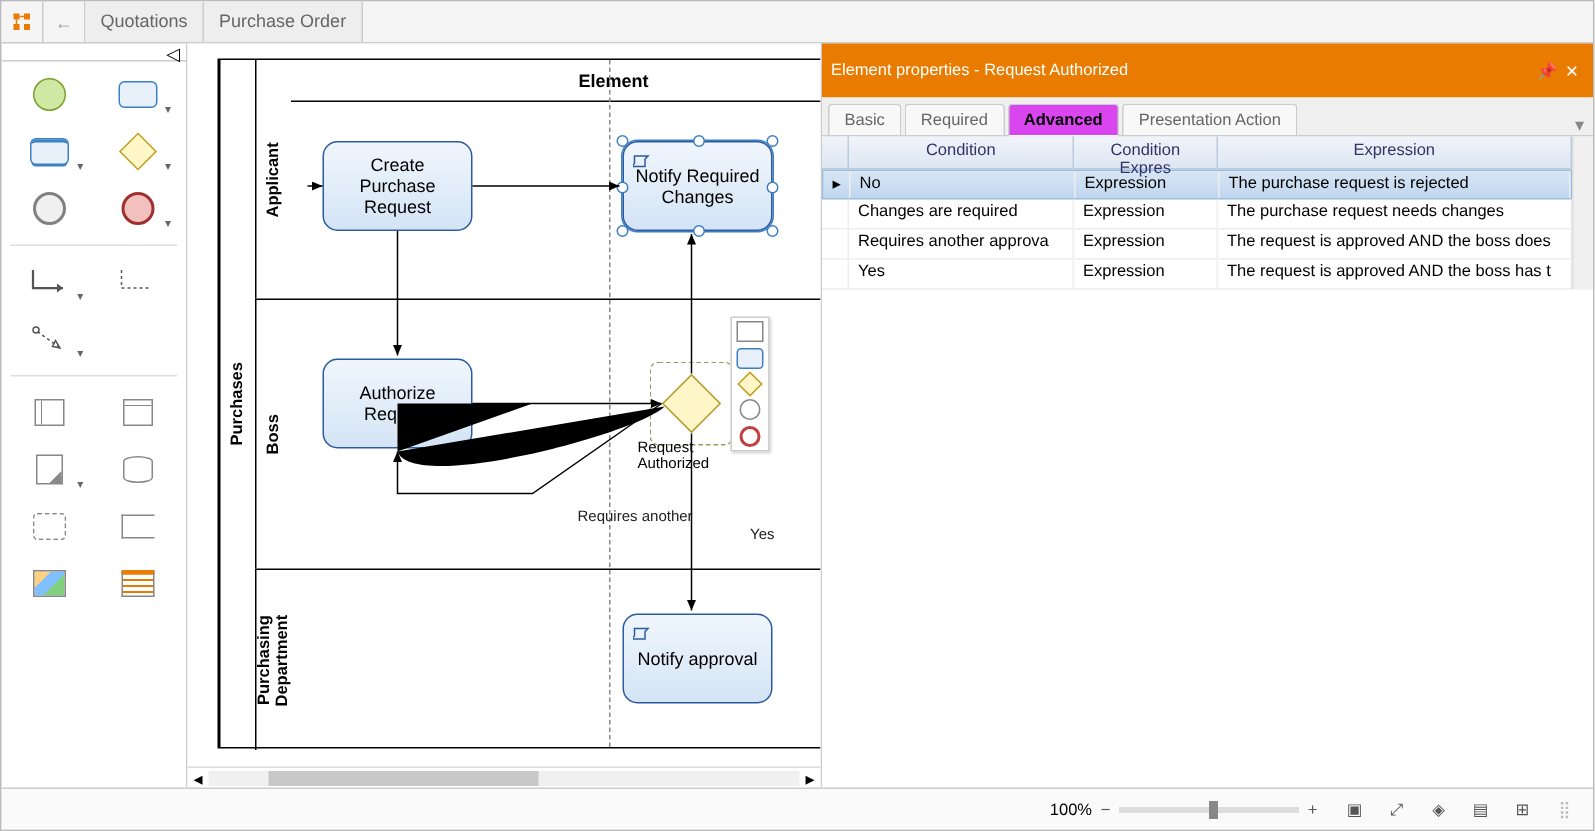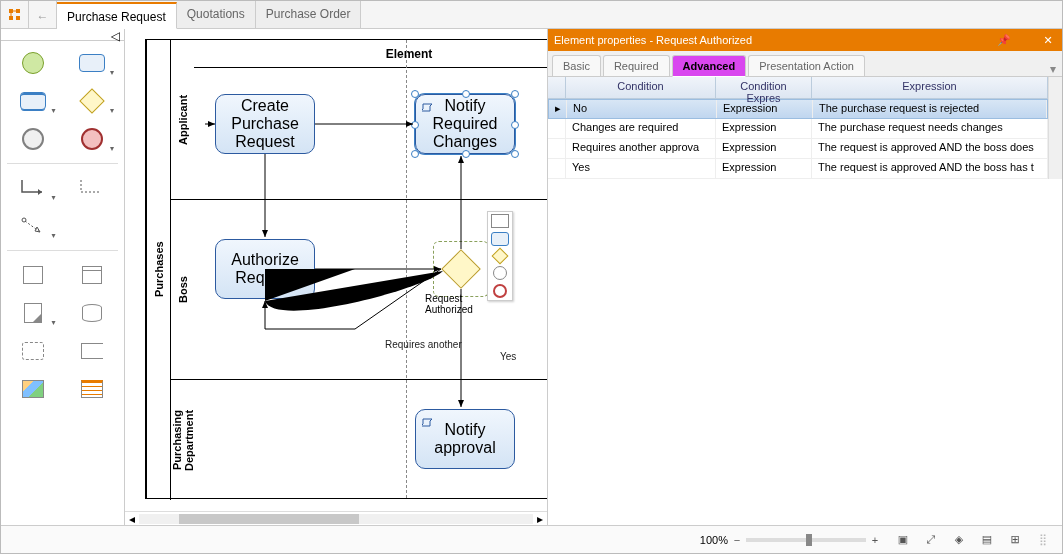--- a/index.html
+++ b/index.html
@@ -52,21 +52,21 @@
 .pool-label { position: absolute; left: 0; top: 0; width: 24px; height: 100%; border-right: 1px solid #000; writing-mode: vertical-rl; transform: rotate(180deg); text-align: center; font-weight: bold; font-size: 11px; display: flex; align-items: center; justify-content: center; }
 .lane { position: absolute; left: 24px; right: 0; border-bottom: 1px solid #000; }
 .lane-label { position: absolute; left: 0; top: 0; width: 24px; height: 100%; border-right: 1px solid #000; writing-mode: vertical-rl; transform: rotate(180deg); text-align: center; font-weight: bold; font-size: 11px; display: flex; align-items: center; justify-content: center; }
 .lane1 { top: 0; height: 160px; }
 .lane2 { top: 160px; height: 180px; }
 .lane3 { top: 340px; height: 120px; border-bottom: none; }
 
 .milestone-hdr { position: absolute; left: 48px; top: 0; right: 0; height: 28px; border-bottom: 1px solid #000; display: flex; align-items: center; justify-content: center; font-weight: bold; font-size: 12px; }
 .milestone-div { position: absolute; top: 0; bottom: 0; width: 0; border-left: 1px dashed #888; }
 
-.node-task { position: absolute; width: 100px; height: 60px; border: 1px solid #2c5aa0; border-radius: 10px; background: linear-gradient(#f0f6fd, #d4e4f5); display: flex; align-items: center; justify-content: center; text-align: center; font-size: 16px; padding: 4px; }
+.node-task { position: absolute; width: 100px; height: 60px; border: 1px solid #2c5aa0; border-radius: 10px; background: linear-gradient(#f0f6fd, #d4e4f5); display: flex; align-items: center; justify-content: center; text-align: center; font-size: 12px; padding: 4px; }
 .node-task.sel { box-shadow: 0 0 0 1px #3b7fc4; }
 .sel-hdl { position: absolute; width: 8px; height: 8px; background: #fff; border: 1px solid #3b7fc4; border-radius: 50%; }
 .nt1 { left: 90px; top: 65px; }
 .nt2 { left: 290px; top: 65px; }
 .nt3 { left: 90px; top: 210px; }
 .nt4 { left: 290px; top: 380px; }
 
 .gateway { position: absolute; left: 316px; top: 220px; width: 40px; height: 40px; }
 .gateway .shape { width: 28px; height: 28px; transform: rotate(45deg); border: 1px solid #b89a2e; background: #fff7c8; margin: 6px; }
 .gateway .sel-border { position: absolute; left: -8px; top: -8px; right: -8px; bottom: -8px; border: 1px dashed #8aa05c; border-radius: 6px; }
@@ -78,21 +78,21 @@
 .context-pal .mini.task { border: 1px solid #3b7fc4; border-radius: 3px; background: #e8f0f9; }
 .context-pal .mini.gw { width: 12px; height: 12px; transform: rotate(45deg); border: 1px solid #c0a020; background: #fff7c8; }
 .context-pal .mini.circ { width: 14px; height: 14px; border-radius: 50%; border: 1px solid #888; }
 .context-pal .mini.circ.red { border: 2px solid #c04040; }
 .context-pal .mini.box { border: 1px solid #888; }
 
 svg.arrows { position: absolute; left: 0; top: 0; pointer-events: none; }
 
 
 .rpanel { width: 515px; border-left: 1px solid #ccc; display: flex; flex-direction: column; }
-.rpanel .hdr { height: 22px; background: #e87b00; color: #fff; display: flex; align-items: center; padding: 0 6px; font-size: 11px; gap: 28px; }
+.rpanel .hdr { height: 36px; background: #e87b00; color: #fff; display: flex; align-items: center; padding: 0 6px; font-size: 11px; }
 .rpanel .hdr .sp { flex: 1; }
 .rpanel .hdr .ic { width: 16px; text-align: center; cursor: pointer; }
 .rpanel .tabs { display: flex; height: 26px; align-items: flex-end; background: #f0f0f0; border-bottom: 1px solid #ccc; padding-left: 4px; gap: 2px; }
 .rpanel .tabs .t { padding: 4px 10px; border: 1px solid #ccc; border-bottom: none; background: #f8f8f8; color: #666; cursor: pointer; font-size: 11px; border-radius: 3px 3px 0 0; }
 .rpanel .tabs .t.active { background: #d946ef; color: #000; font-weight: bold; border-bottom: 1px solid #fff; margin-bottom: -1px; }
 .rpanel .tabs .arrow { margin-left: auto; margin-right: 6px; cursor: pointer; color: #888; }
 .rpanel .section { display: flex; align-items: center; padding: 4px 8px; border-bottom: 1px solid #ddd; font-size: 11px; }
 .rpanel .section .sp { flex: 1; }
 .rpanel .gates { padding: 4px 8px 2px 8px; font-size: 11px; border-bottom: 1px solid #ddd; }
 .rpanel .table { flex: 0 0 auto; }
@@ -120,21 +120,20 @@
     <svg width="16" height="16">
         <rect x="2" y="2" width="4" height="4" fill="#e87b00"></rect>
         <rect x="9" y="2" width="4" height="4" fill="#e87b00"></rect>
         <rect x="2" y="9" width="4" height="4" fill="#e87b00"></rect>
         <rect x="9" y="9" width="4" height="4" fill="#e87b00"></rect>
         <line x1="6" y1="4" x2="9" y2="4" stroke="#e87b00"></line>
         <line x1="4" y1="6" x2="4" y2="9" stroke="#e87b00"></line>
       </svg>
   </div>
   <div class="icon-btn" style="color:#999">←</div>
-  <div class="tab active">Purchase Request</div>
   <div class="tab">Quotations</div>
   <div class="tab">Purchase Order</div>
 </div>
 
 <div class="body">
 
   <div class="palette">
     <div class="collapse">◁</div>
     <div class="grid">
       <div class="cell">

